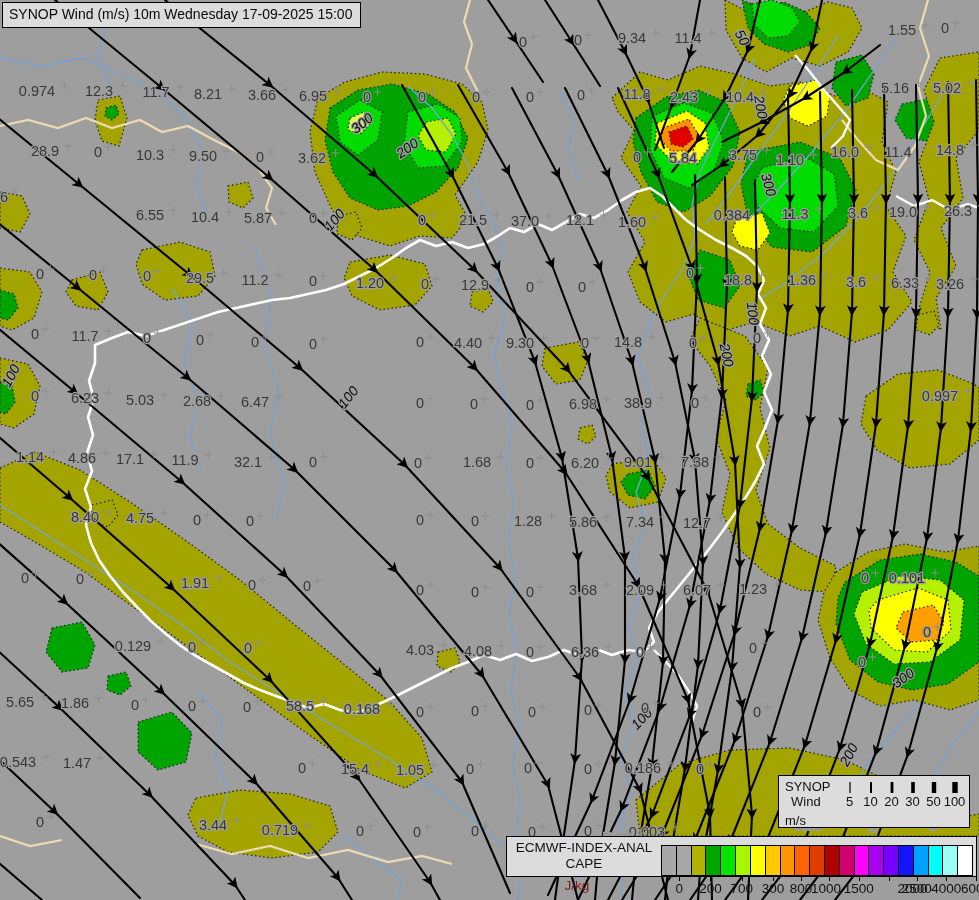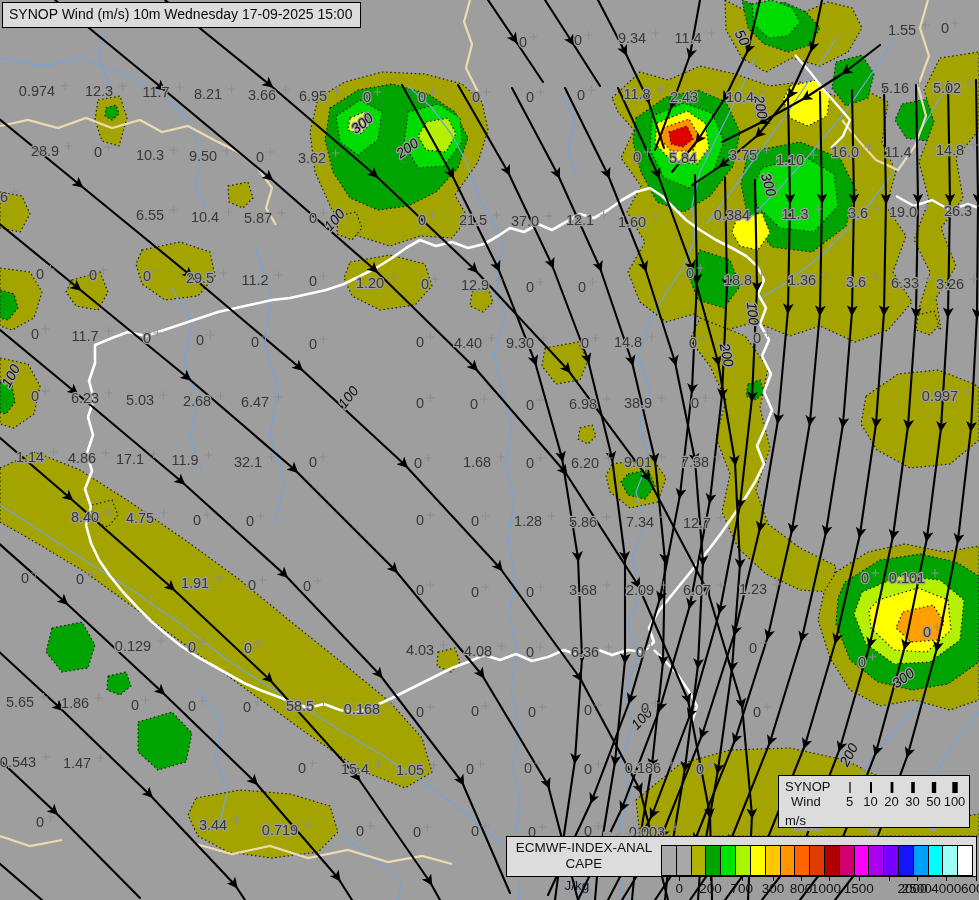--- a/index.html
+++ b/index.html
@@ -10,21 +10,21 @@
   #synop-box{left:778px;top:775px;width:192px;height:53px;display:flex;padding:3px 4px 18px 6px;}
   #synop-box .lab{font-size:13px;line-height:15px;width:54px;color:#111;}
   #synop-box .arrows{flex:1;display:flex;justify-content:space-between;padding-top:1px;}
   #synop-box .acol{display:flex;flex-direction:column;align-items:center;width:21px;}
   #synop-box .acol .num{font-size:13px;margin-top:1px;color:#111;}
   #cape-box{left:506px;top:836px;width:471px;height:41px;display:flex;}
   #cape-box .lab{width:154px;text-align:center;font-size:13.5px;line-height:16px;padding-top:3px;color:#111;}
   #cape-strip{position:relative;flex:1;margin:8px 3px 0 0;height:31px;display:flex;}
   #cape-strip .cell{flex:1;border:1px solid #000;border-left-width:0;box-sizing:border-box;}
   #cape-strip .cell:first-child{border-left-width:1px;}
-  #cape-unit{position:absolute;left:512px;top:878px;width:130px;text-align:center;font-size:13.5px;color:#0f172a;}
+  #cape-unit{position:absolute;left:512px;top:878px;width:130px;text-align:center;font-size:13.5px;color:#7f1d1d;}
   #cape-ticks{position:absolute;left:648px;top:877px;width:328px;height:22px;}
   #cape-ticks .tick{position:absolute;width:1px;height:4px;background:#000;top:0;}
   #cape-ticks .tlabel{position:absolute;top:4px;transform:translateX(-50%);font-size:13.5px;color:#111;}
 </style>
 </head>
 <body>
 
 <div id="stage">
 
   <svg id="mapsvg" width="979" height="900">

